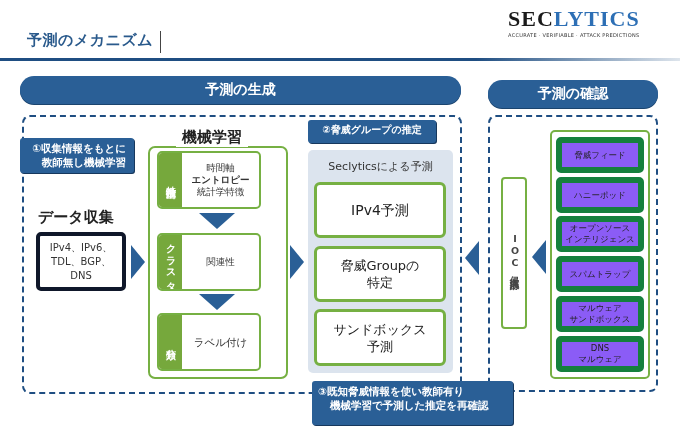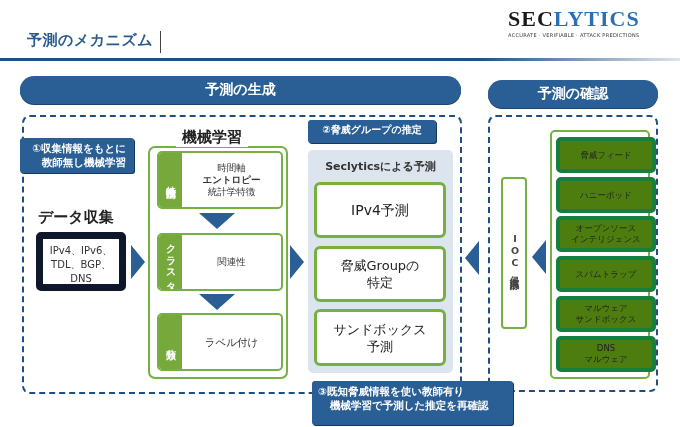--- a/index.html
+++ b/index.html
@@ -34,56 +34,56 @@
   
   .callout { background: #2a5f96; color: #fff; font-weight: bold; font-size: 10.5px; line-height: 14px;
              border-radius: 3px; padding: 3px 6px; box-shadow: 1px 1px 0 #17385d; }
   .callout-1 { left: 20px; top: 138px; width: 114px; height: 35px; text-align: right; padding-right: 8px; }
   .callout-2 { left: 308px; top: 120px; width: 128px; height: 23px; text-align: center; font-size: 10px; }
   .callout-3 { left: 312px; top: 381px; width: 201px; height: 44px; font-size: 10.5px; padding-left: 6px; }
   .callout-3 .l2 { padding-left: 12px; }
 
   
   .data-label { left: 38px; top: 208px; font-size: 15px; font-weight: bold; color: #222; }
-  .data-box { left: 36px; top: 232px; width: 90px; height: 59px; border: 7px solid #0f172a; border-radius: 5px;
+  .data-box { left: 36px; top: 232px; width: 90px; height: 59px; border: 4px solid #0f172a; border-radius: 5px;
               background: #fff; font-size: 10px; text-align: center; line-height: 14px; padding-top: 5px; color: #333; }
 
   
   .tri-right { width: 0; height: 0; border-top: 17px solid transparent; border-bottom: 17px solid transparent; border-left: 14px solid #2a5f96; }
   .tri-left { width: 0; height: 0; border-top: 17px solid transparent; border-bottom: 17px solid transparent; border-right: 14px solid #2a5f96; }
   .tri-down { width: 0; height: 0; border-left: 18px solid transparent; border-right: 18px solid transparent; border-top: 16px solid #2a5f96; }
 
   
   .ml-box { left: 148px; top: 146px; width: 140px; height: 233px; border: 2px solid #76b043; border-radius: 7px; background: #fff; }
   .ml-title { left: 176px; top: 128px; padding: 0 6px; background: #fff; font-size: 15px; font-weight: bold; color: #222; }
-  .ml-step { left: 157px; width: 126px; border: 2px solid #76b043; border-radius: 5px; background: #fff; display: flex; overflow: hidden; }
+  .ml-step { left: 157px; width: 104px; border: 2px solid #76b043; border-radius: 5px; background: #fff; display: flex; overflow: hidden; }
   .ml-step .tag { width: 23px; background: #76a83c; color: #fff; font-size: 10px; font-weight: bold;
                   display: flex; align-items: center; justify-content: center; writing-mode: vertical-rl; text-orientation: upright; letter-spacing: 1px; }
   .ml-step .body { flex: 1; display: flex; align-items: center; justify-content: center; text-align: center; font-size: 9.5px; line-height: 12px; color: #333; }
   .ml-step-1 { top: 151px; height: 58px; }
   .ml-step-2 { top: 233px; height: 58px; }
   .ml-step-3 { top: 313px; height: 58px; }
 
   
   .pred-panel { left: 308px; top: 150px; width: 145px; height: 223px; background: #dce4ee; border-radius: 5px; }
-  .pred-head { left: 308px; top: 159px; width: 145px; text-align: center; font-size: 11px; font-weight: bold; color: #333; }
+  .pred-head { left: 308px; top: 159px; width: 145px; text-align: center; font-size: 11px; font-weight: normal; color: #333; }
   .pred-item { left: 314px; width: 132px; border: 3px solid #76b043; border-radius: 6px; background: #fff;
                display: flex; align-items: center; justify-content: center; text-align: center; font-size: 13px; line-height: 17px; color: #222; }
   .pred-1 { top: 182px; height: 56px; font-size: 14px; }
   .pred-2 { top: 246px; height: 56px; }
   .pred-3 { top: 309px; height: 57px; }
 
   
   .ioc-box { left: 501px; top: 177px; width: 26px; height: 152px; border: 2px solid #76b043; border-radius: 4px; background: #fff;
              display: flex; align-items: center; justify-content: center; }
   .ioc-text { writing-mode: vertical-rl; text-orientation: upright; font-size: 9.5px; font-weight: bold; color: #444; letter-spacing: 1px; }
 
   
   .src-outer { left: 550px; top: 130px; width: 100px; height: 249px; border: 2px solid #76b043; border-radius: 5px; background: #fff; }
-  .src-item { left: 556px; width: 100px; height: 36px; border: 4px solid #15803d; border-radius: 5px; background: #4d7c0f;
+  .src-item { left: 556px; width: 88px; height: 36px; border: 6px solid #15803d; border-radius: 5px; background: #8b5cf6;
               display: flex; align-items: center; justify-content: center; text-align: center; font-size: 8.5px; line-height: 11px; color: #222; }
 </style>
 </head>
 <body>
 
 <div class="abs page-title">予測のメカニズム</div>
 <div class="abs title-caret"></div>
 <div class="abs title-rule"></div>
 
 <div class="abs logo">

